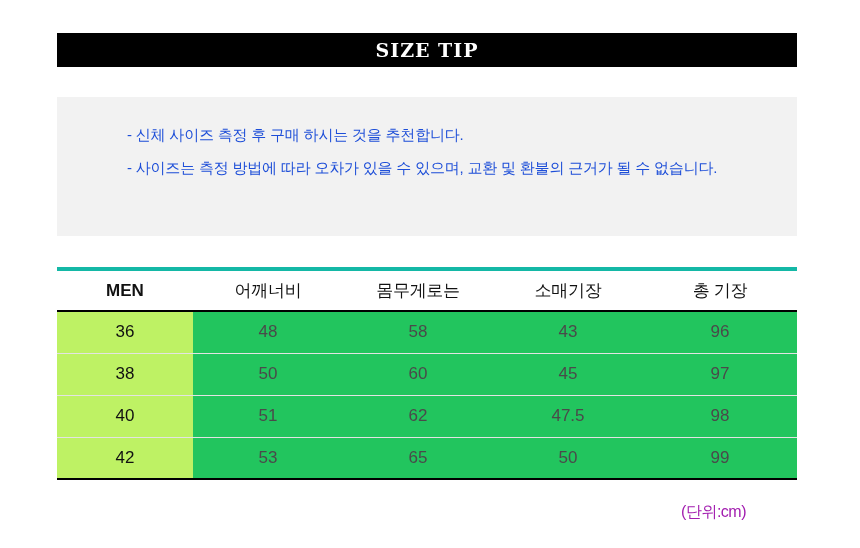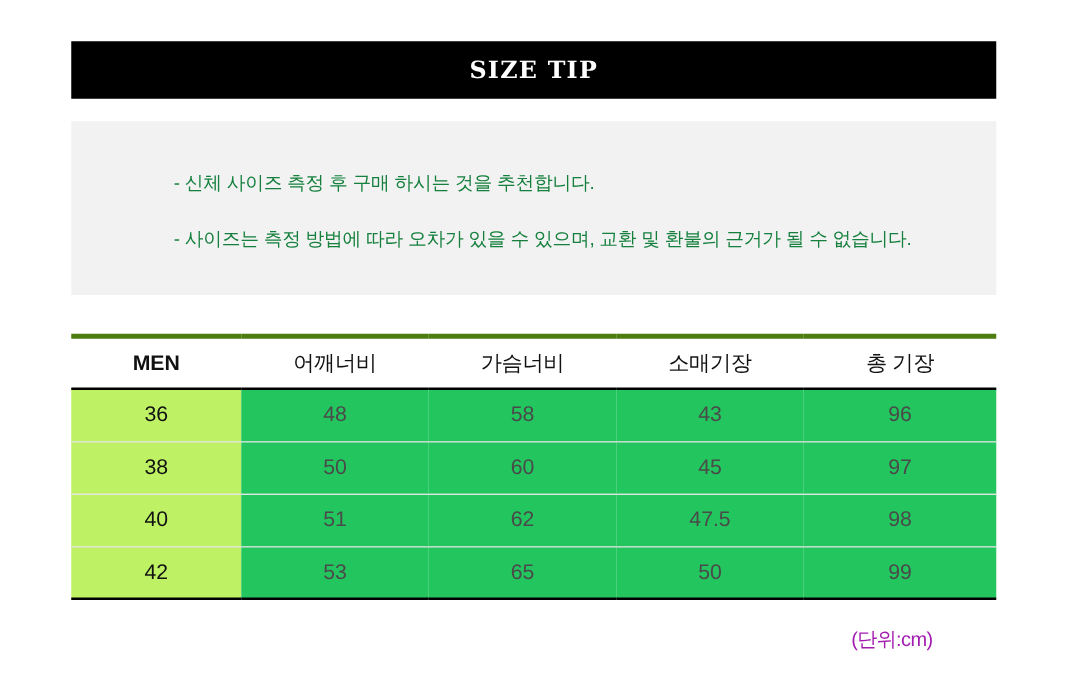--- a/index.html
+++ b/index.html
@@ -15,21 +15,21 @@
   .page {
     position: absolute;
     inset: 0;
   }
   
   .banner {
     position: absolute;
     left: 57px;
     top: 33px;
     width: 740px;
-    height: 46px;
+    height: 34px;
     background: #000000;
     display: flex;
     align-items: center;
     justify-content: center;
   }
   .banner-title {
     color: #ffffff;
     font-family: "DejaVu Serif", "Liberation Serif", serif;
     font-weight: bold;
     font-size: 19px;
@@ -40,36 +40,36 @@
   .tips {
     position: absolute;
     left: 57px;
     top: 97px;
     width: 740px;
     height: 139px;
     background: #f2f2f2;
     padding: 21px 20px 0 70px;
   }
   .tip {
-    margin: 12px;
+    margin: 0;
     font-size: 15px;
     line-height: 33px;
-    color: #15803d;
+    color: #1d4ed8;
     letter-spacing: -0.2px;
     white-space: nowrap;
   }
   
   .size-table {
     position: absolute;
     left: 57px;
     top: 267px;
     width: 740px;
     border-collapse: collapse;
     table-layout: fixed;
-    border-top: 4px solid #4d7c0f;
+    border-top: 4px solid #14b8a6;
     border-bottom: 2px solid #000000;
   }
   .size-table th {
     height: 42px;
     border-bottom: 2px solid #000000;
     font-size: 17px;
     font-weight: normal;
     color: #111111;
     text-align: center;
     padding: 0;
@@ -129,21 +129,21 @@
       <col style="width:136px">
       <col style="width:150px">
       <col style="width:150px">
       <col style="width:150px">
       <col style="width:154px">
     </colgroup>
     <thead>
       <tr>
         <th class="men-col">MEN</th>
         <th>어깨너비</th>
-        <th>가슴너비</th>
+        <th>몸무게로는</th>
         <th>소매기장</th>
         <th>총 기장</th>
       </tr>
     </thead>
     <tbody>
       <tr>
         <td class="size-cell">36</td>
         <td>48</td>
         <td>58</td>
         <td>43</td>

